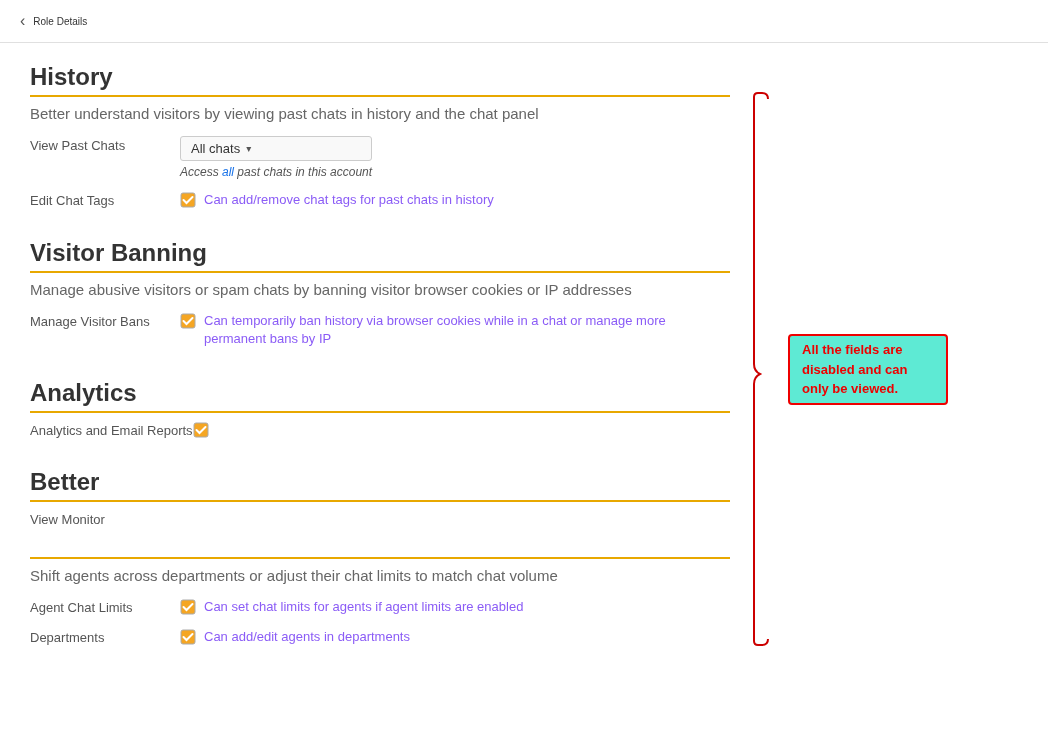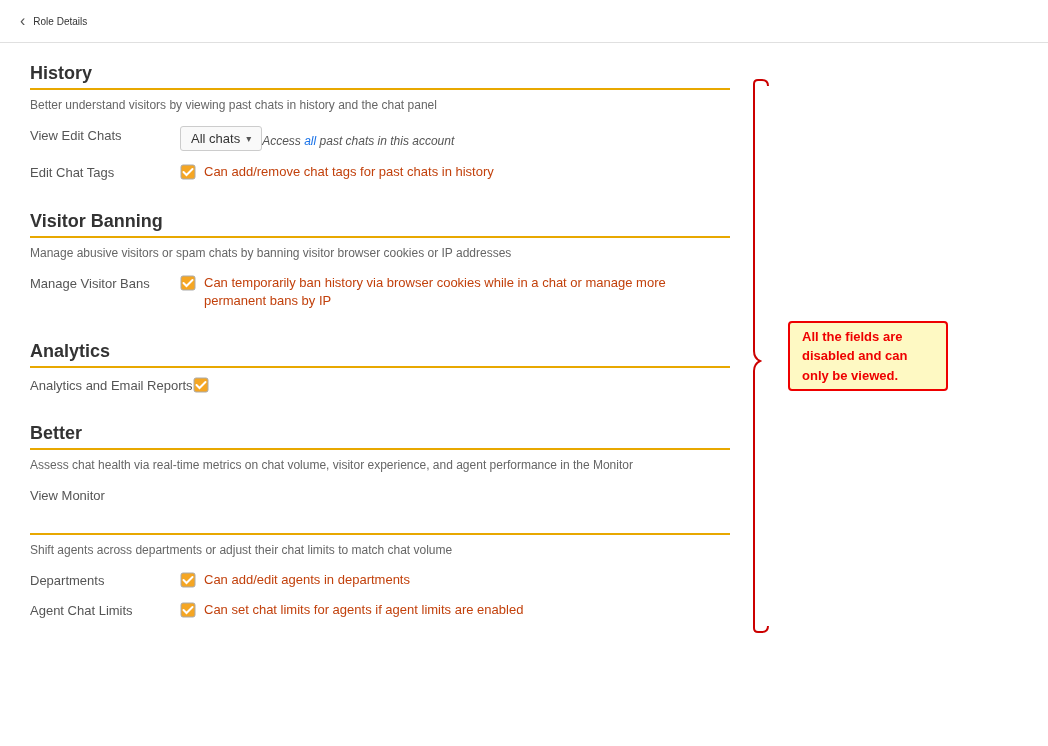--- a/index.html
+++ b/index.html
@@ -39,35 +39,35 @@
     .form-area {
       flex: 1;
       max-width: 700px;
     }
 
     .section {
       margin-bottom: 30px;
     }
 
     .section-title {
-      font-size: 18px;
+      font-size: 24px;
       font-weight: 600;
       color: #333;
       margin-bottom: 4px;
     }
 
     .section-divider {
       border: none;
       border-bottom: 2px solid #e8a800;
       margin-bottom: 8px;
       width: 100%;
     }
 
     .section-description {
-      font-size: 12px;
+      font-size: 15px;
       color: #666;
       margin-bottom: 14px;
     }
 
     .field-row {
       display: flex;
       align-items: flex-start;
       margin-bottom: 12px;
     }
 
@@ -123,35 +123,35 @@
     .checkbox-icon {
       width: 16px;
       height: 16px;
       margin-right: 8px;
       margin-top: 1px;
       flex-shrink: 0;
     }
 
     .checkbox-desc {
       font-size: 13px;
-      color: #c2410c;
+      color: #8b5cf6;
       line-height: 1.4;
     }
 
     .field-col {
       display: flex;
-      align-items: center;
+      flex-direction: column;
     }
 
     .annotation-box {
       border: 2px solid #e00;
       border-radius: 4px;
       padding: 4px 12px;
       margin-left: 10px;
-      background: #fef9c3;
+      background: #5eead4;
       max-width: 160px;
     }
 
     .annotation-text {
       color: #e00;
       font-size: 13px;
       font-weight: 600;
       line-height: 1.5;
     }
 
@@ -176,21 +176,21 @@
 </div>
 
 <div class="main-content">
 
   <div class="form-area" id="form-area">
   <div class="section">
         <div class="section-title">History</div>
         <hr class="section-divider">
         <div class="section-description">Better understand visitors by viewing past chats in history and the chat panel</div>
         <div class="field-row">
-          <div class="field-label">View Edit Chats</div>
+          <div class="field-label">View Past Chats</div>
           <div class="field-control">
             <div class="field-col">
               <button class="dropdown-btn">
                 <span>All chats</span>
                 <span class="chevron">▾</span>
               </button>
               <div class="access-text">Access <a href="#">all</a> past chats in this account</div>
             </div>
           </div>
         </div>
@@ -235,49 +235,48 @@
                 <rect x="1" y="1" width="14" height="14" rx="2" fill="#f5a623" stroke="#aaa" stroke-width="1"></rect>
                 <polyline points="3.5,8 6.5,11 12.5,5" fill="none" stroke="#fff" stroke-width="2" stroke-linecap="round"></polyline>
               </svg>
             </div>
           </div>
         </div>
       </div>
       <div class="section">
         <div class="section-title">Better</div>
         <hr class="section-divider">
-        <div class="section-description">Assess chat health via real-time metrics on chat volume, visitor experience, and agent performance in the Monitor</div>
         <div class="field-row">
           <div class="field-label">View Monitor</div>
         </div>
       </div>
       <div class="section">
         <hr class="section-divider">
         <div class="section-description">Shift agents across departments or adjust their chat limits to match chat volume</div>
         <div class="field-row">
+          <div class="field-label">Agent Chat Limits</div>
+          <div class="field-control">
+            <div class="checkbox-row">
+              <svg width="16" height="16" viewBox="0 0 16 16" class="checkbox-icon">
+                <rect x="1" y="1" width="14" height="14" rx="2" fill="#f5a623" stroke="#aaa" stroke-width="1"></rect>
+                <polyline points="3.5,8 6.5,11 12.5,5" fill="none" stroke="#fff" stroke-width="2" stroke-linecap="round"></polyline>
+              </svg>
+              <span class="checkbox-desc">Can set chat limits for agents if agent limits are enabled</span>
+            </div>
+          </div>
+        </div>
+        <div class="field-row">
           <div class="field-label">Departments</div>
           <div class="field-control">
             <div class="checkbox-row">
               <svg width="16" height="16" viewBox="0 0 16 16" class="checkbox-icon">
                 <rect x="1" y="1" width="14" height="14" rx="2" fill="#f5a623" stroke="#aaa" stroke-width="1"></rect>
                 <polyline points="3.5,8 6.5,11 12.5,5" fill="none" stroke="#fff" stroke-width="2" stroke-linecap="round"></polyline>
               </svg>
               <span class="checkbox-desc">Can add/edit agents in departments</span>
-            </div>
-          </div>
-        </div>
-        <div class="field-row">
-          <div class="field-label">Agent Chat Limits</div>
-          <div class="field-control">
-            <div class="checkbox-row">
-              <svg width="16" height="16" viewBox="0 0 16 16" class="checkbox-icon">
-                <rect x="1" y="1" width="14" height="14" rx="2" fill="#f5a623" stroke="#aaa" stroke-width="1"></rect>
-                <polyline points="3.5,8 6.5,11 12.5,5" fill="none" stroke="#fff" stroke-width="2" stroke-linecap="round"></polyline>
-              </svg>
-              <span class="checkbox-desc">Can set chat limits for agents if agent limits are enabled</span>
             </div>
           </div>
         </div>
       </div>
     </div>
 
   <div class="annotation-area" id="annotation-area">
   <svg width="20" height="560" viewBox="0 0 20 560" class="brace-svg">
         <path d="M18,10 Q18,4 12,4 L8,4 Q4,4 4,8 L4,275 Q4,282 10,285 Q4,288 4,295 L4,552 Q4,556 8,556 L12,556 Q18,556 18,550" fill="none" stroke="#cc0000" stroke-width="2"></path>
       </svg>

